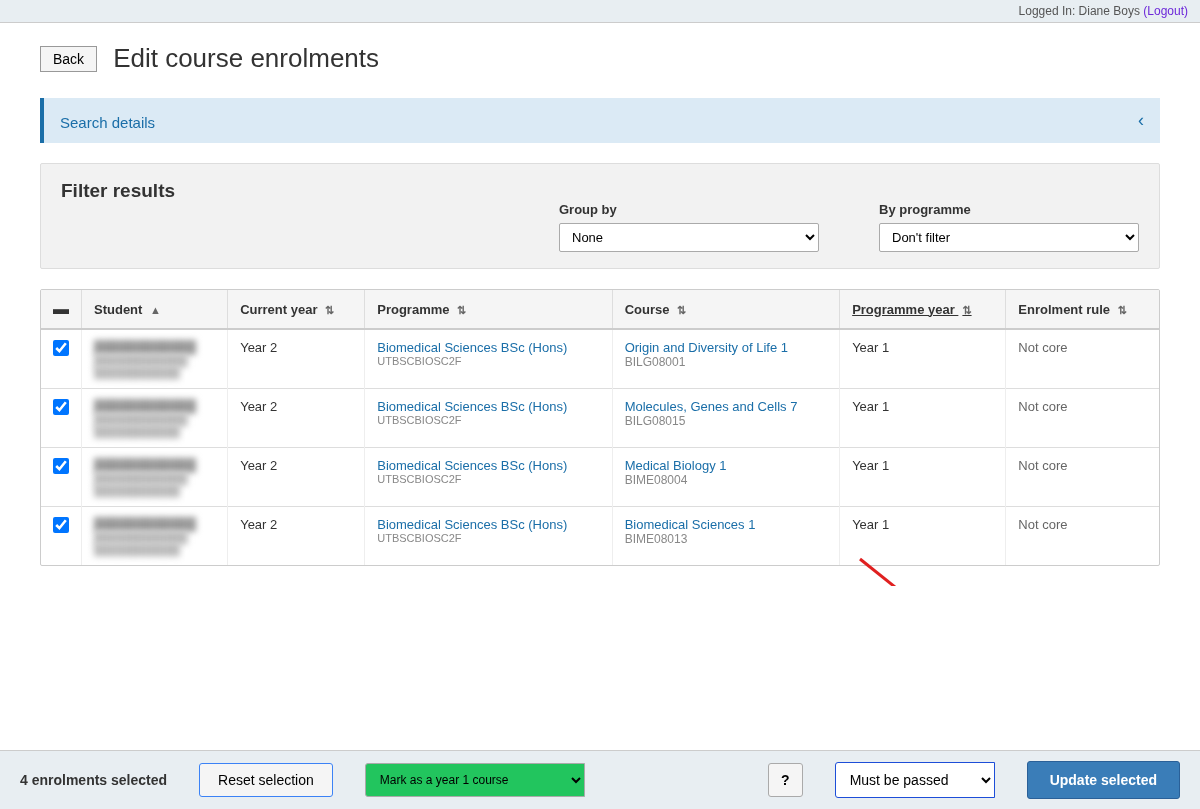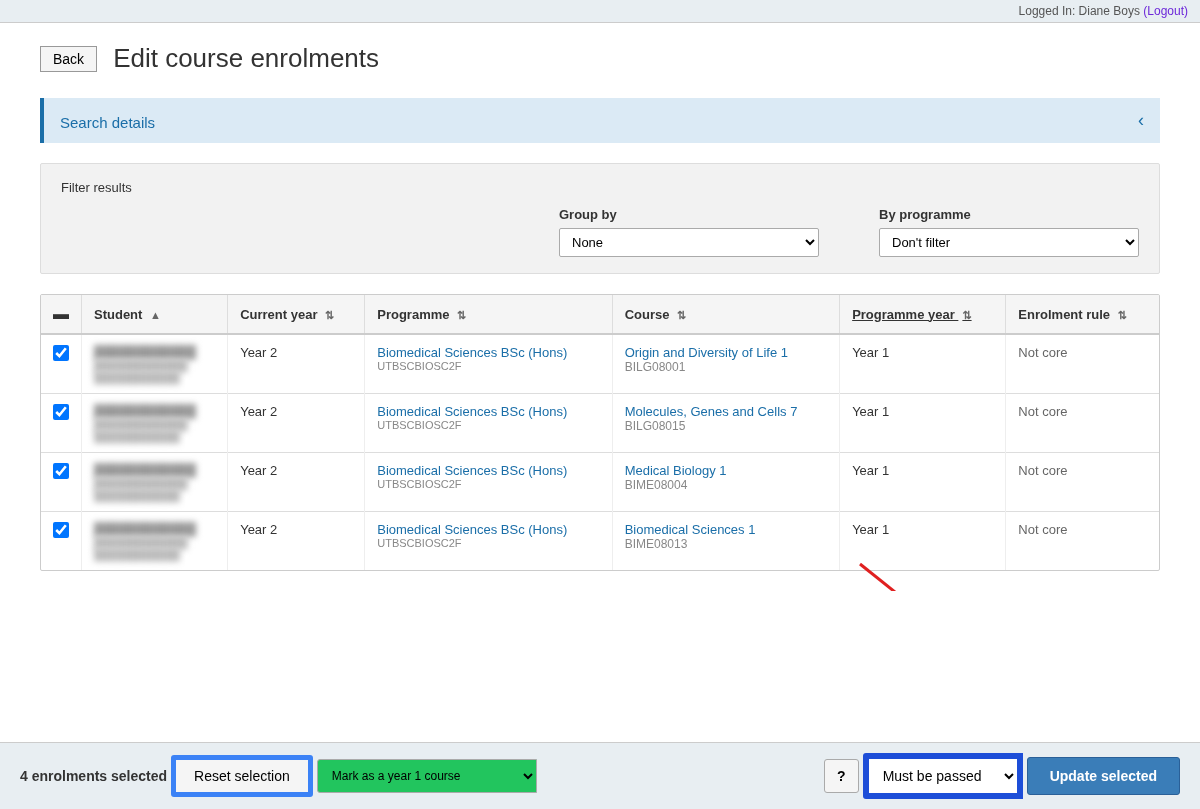--- a/index.html
+++ b/index.html
@@ -41,21 +41,21 @@
     .search-details-label { color: #1a6ea8; font-size: 15px; }
     .chevron-icon { color: #1a6ea8; font-size: 18px; cursor: pointer; }
 
     .filter-box {
       background: #f2f2f2;
       border: 1px solid #ddd;
       padding: 16px 20px;
       margin-bottom: 20px;
       border-radius: 2px;
     }
-    .filter-title { font-weight: normal; font-size: 13px; margin-bottom: 12px; }
+    .filter-title { font-weight: bold; font-size: 19px; margin-bottom: 0; }
     .filter-row { display: flex; align-items: flex-start; gap: 60px; }
     .filter-group { display: flex; flex-direction: column; gap: 6px; }
     .filter-group label { font-weight: bold; font-size: 13px; }
     .filter-group select {
       padding: 5px 8px;
       border: 1px solid #aaa;
       border-radius: 2px;
       width: 260px;
       font-size: 13px;
       background: #fff;
@@ -105,25 +105,25 @@
     .bottom-bar {
       position: fixed;
       bottom: 0;
       left: 0;
       right: 0;
       background: #e8eef2;
       border-top: 1px solid #ccc;
       padding: 10px 20px;
       display: flex;
       align-items: center;
-      gap: 4px;
+      gap: 32px;
     }
     .selected-count { font-weight: bold; font-size: 14px; flex: 0 0 auto; }
     .reset-btn {
-      border: 5px solid #3b82f6;
+      border: 1px solid #3b82f6;
       background: #f5f5f5;
       padding: 8px 18px;
       border-radius: 3px;
       cursor: pointer;
       font-size: 14px;
       white-space: nowrap;
     }
     .mark-dropdown-group {
       display: flex;
       align-items: center;
@@ -146,21 +146,21 @@
       cursor: pointer;
       font-size: 14px;
       font-weight: bold;
     }
     .must-passed-group {
       display: flex;
       align-items: center;
     }
     .must-passed-select {
       padding: 8px 10px;
-      border: 6px solid #1d4ed8;
+      border: 1px solid #1d4ed8;
       border-radius: 3px 0 0 3px;
       font-size: 14px;
       background: #fff;
       min-width: 160px;
     }
     .update-btn {
       background: #3a7db8;
       color: #fff;
       border: 1px solid #2a6098;
       padding: 10px 22px;

